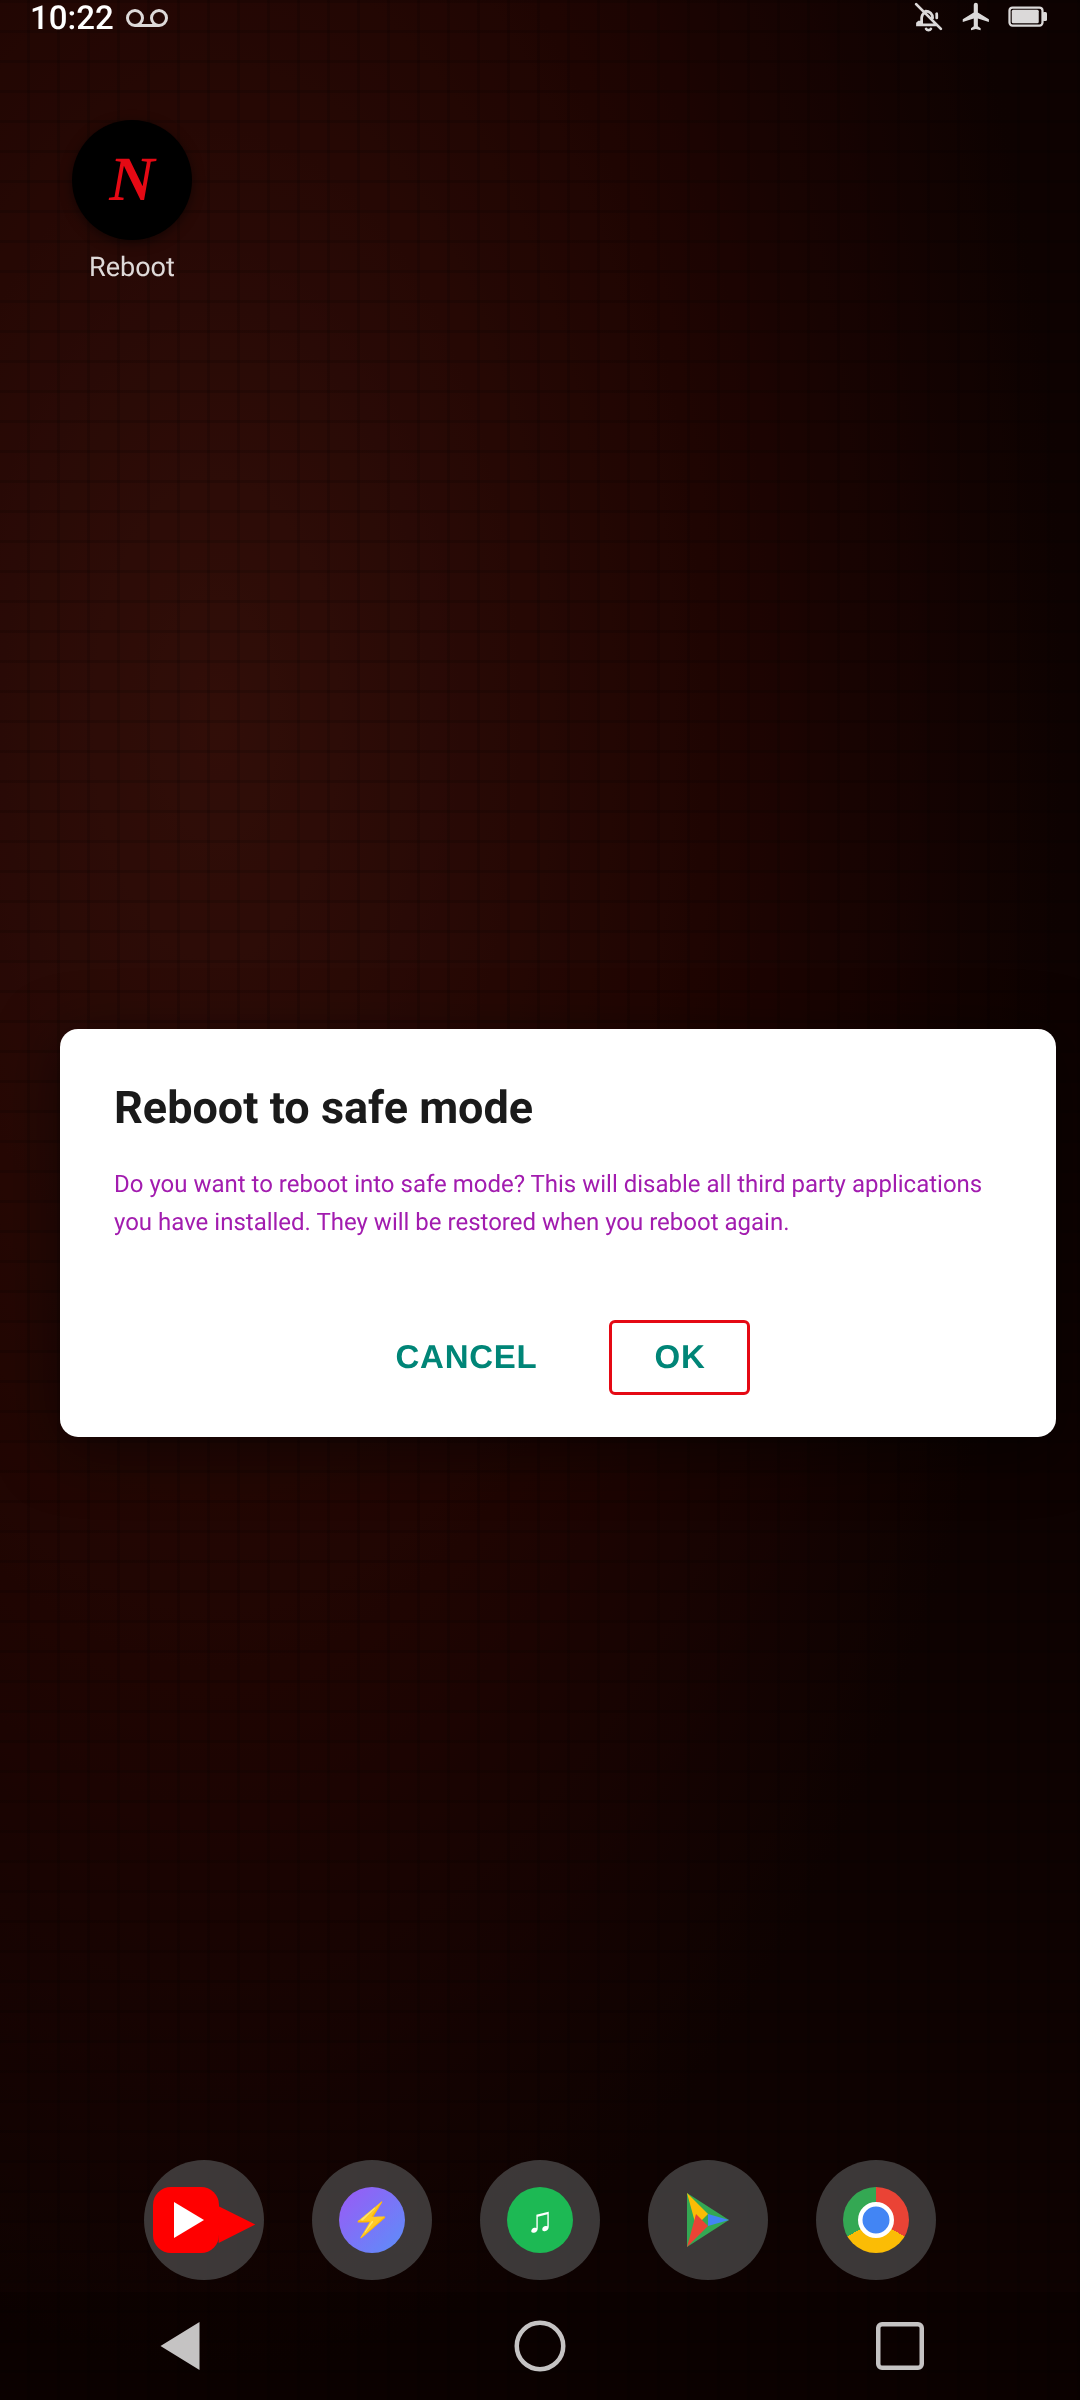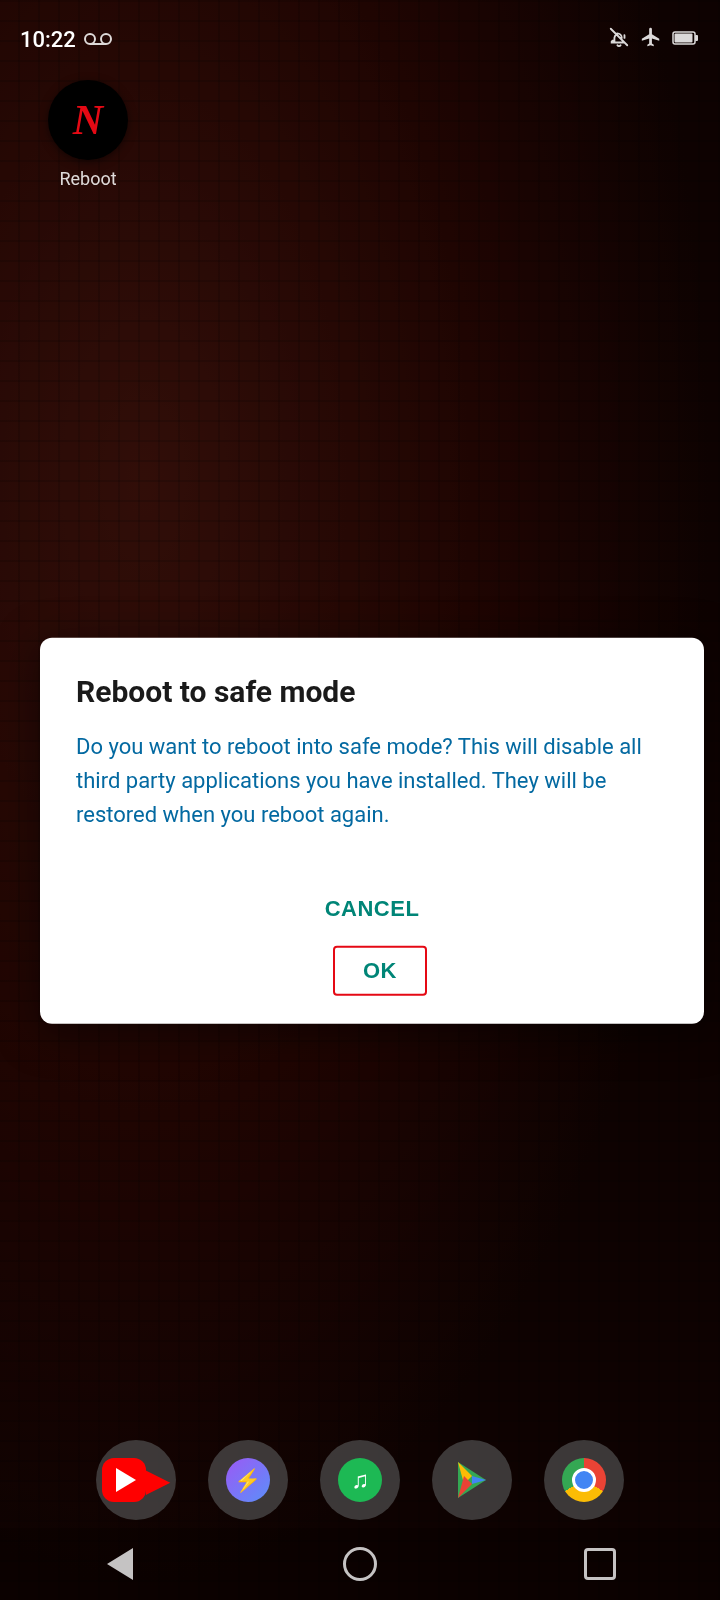--- a/index.html
+++ b/index.html
@@ -55,21 +55,21 @@
     }
 
     
     .status-bar {
       position: absolute;
       top: 0;
       left: 0;
       right: 0;
       height: 52px;
       display: flex;
-      align-items: flex-end;
+      align-items: flex-start;
       justify-content: space-between;
       padding: 0 20px;
       z-index: 10;
       color: #fff;
     }
 
     .status-left {
       display: flex;
       align-items: center;
       gap: 8px;
@@ -155,32 +155,31 @@
 
     .dialog-title {
       font-size: 30px;
       font-weight: 700;
       color: #1a1a1a;
       margin-bottom: 20px;
       line-height: 1.2;
     }
 
     .dialog-message {
-      font-size: 22px;
-      color: #0369a1;
+      font-size: 16px;
+      color: #a21caf;
       line-height: 1.55;
       margin-bottom: 52px;
     }
 
     .dialog-buttons {
       display: flex;
       justify-content: center;
       gap: 12px;
       align-items: center;
-      flex-direction: column;
     }
 
     .btn-cancel {
       background: transparent;
       border: none;
       color: #008577;
       font-size: 22px;
       font-weight: 600;
       padding: 12px 20px;
       cursor: pointer;

